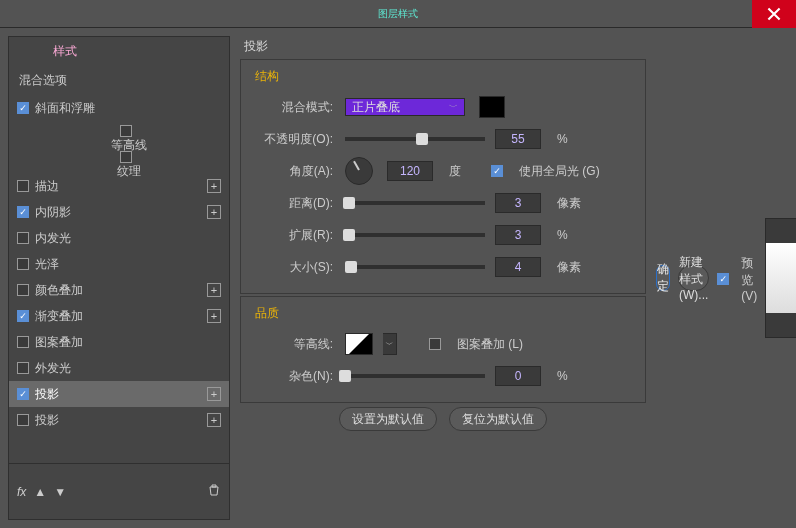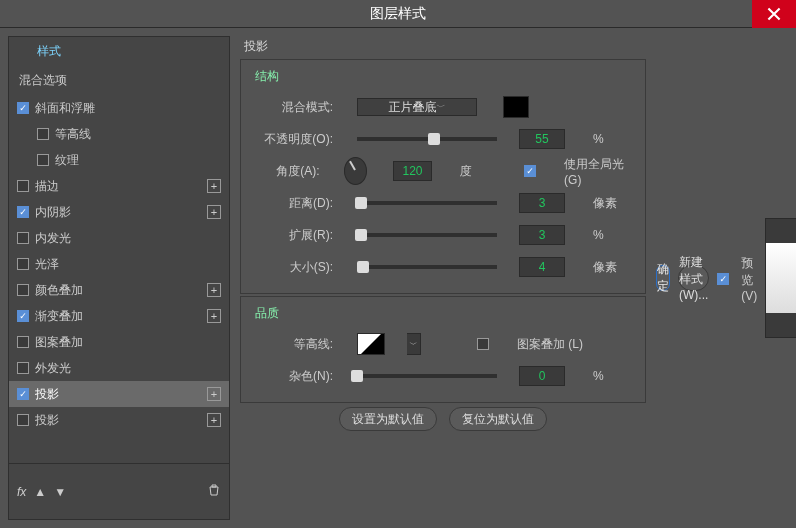--- a/index.html
+++ b/index.html
@@ -1,45 +1,45 @@
 <!DOCTYPE html>
 <html><head>
 <meta charset="utf-8">
 <style>
 * { box-sizing: border-box; margin: 0; padding: 0; font-family: "Microsoft YaHei", sans-serif; font-size: 12px; }
 body { background: #535353; width: 796px; height: 528px; overflow: hidden; }
 .titlebar { height: 28px; background: #535353; display: flex; align-items: center; position: relative; border-bottom: 1px solid #2a2a2a; }
-.titlebar .title { position: absolute; left: 50%; transform: translateX(-50%); color: #ffffff; font-size: 14px; text-align: right; }
+.titlebar .title { position: absolute; left: 50%; transform: translateX(-50%); color: #5eead4; font-size: 10px; text-align: right; }
 .close-btn { position: absolute; right: 0; top: 0; width: 44px; height: 28px; background: #d0021b; color: #fff; display: flex; align-items: center; justify-content: center; cursor: pointer; }
 .content { display: flex; padding: 8px; gap: 10px; height: calc(100% - 28px); }
 .left-panel { width: 222px; background: #454545; border: 1px solid #2f2f2f; display: flex; flex-direction: column; }
-.left-header { padding: 6px 28px; color: #7dd3fc; }
+.left-header { padding: 6px 28px; color: #f9a8d4; margin-left: 16px; }
 .left-subheader { padding: 6px 10px; color: #ccc; cursor: pointer; }
 .effect-list { flex: 1; overflow: auto; }
 .effect-item { display: flex; align-items: center; padding: 4px 8px; color: #ccc; height: 26px; cursor: pointer; position: relative; }
 .effect-item.selected { background: #6a6a6a; color: #fff; }
-.effect-item.sub { padding-left: 28px; }
+.effect-item.sub { padding-left: 28px; flex-direction: column; }
 .chk { width: 12px; height: 12px; border: 1px solid #999; margin-right: 6px; display: inline-flex; align-items: center; justify-content: center; background: #3a3a3a; flex-shrink: 0; }
 .chk.checked { background: #5a8fd6; border-color: #5a8fd6; }
 .chk.checked::after { content: "✓"; color: #fff; font-size: 9px; line-height: 1; }
 .plus-icon { position: absolute; right: 8px; width: 14px; height: 14px; border: 1px solid #999; display: flex; align-items: center; justify-content: center; color: #ccc; font-size: 11px; line-height: 1; }
 .left-footer { display: flex; align-items: center; gap: 8px; padding: 19px 8px; border-top: 1px solid #2f2f2f; color: #ccc; }
 .left-footer .spacer { flex: 1; }
 .mid-panel { flex: 1; color: #ccc; }
 .mid-title { padding: 2px 4px; color: #d8d8d8; }
 .fieldset { border: 1px solid #3a3a3a; margin-top: 2px; padding: 8px 14px 10px; }
-.fieldset .legend { color: #86efac; margin-bottom: 6px; }
-.row { display: flex; align-items: center; height: 32px; gap: 22px; }
+.fieldset .legend { color: #eab308; margin-bottom: 6px; }
+.row { display: flex; align-items: center; height: 32px; gap: 10px; }
 .row-label { width: 78px; text-align: right; margin-right: 2px; color: #ccc; }
-.select { width: 120px; height: 18px; background: #404040; border: 1px solid #2a2a2a; color: #ddd; display: flex; align-items: center; padding: 0 6px; justify-content: center; cursor: pointer; }
+.select { width: 120px; height: 18px; background: #6d28d9; border: 1px solid #2a2a2a; color: #ddd; display: flex; align-items: center; padding: 0 6px; justify-content: space-between; cursor: pointer; }
 .select .arrow { font-size: 9px; color: #bbb; }
 .swatch { width: 26px; height: 22px; background: #000; border: 1px solid #2a2a2a; margin-left: 4px; cursor: pointer; }
 .slider { width: 140px; height: 4px; background: #2f2f2f; position: relative; cursor: pointer; }
 .slider .thumb { position: absolute; top: -4px; width: 12px; height: 12px; background: #ddd; border-radius: 2px; transform: translateX(-50%); }
-.numbox { width: 46px; height: 20px; background: #3a3a3a; border: 1px solid #2a2a2a; color: #22c55e; text-align: center; line-height: 18px; }
+.numbox { width: 46px; height: 20px; background: #3a3a3a; border: 1px solid #2a2a2a; color: #c4b5fd; text-align: center; line-height: 18px; }
 .unit { margin-left: 6px; }
 .dial { width: 28px; height: 28px; border-radius: 50%; border: 1px solid #2a2a2a; background: #3a3a3a; margin-right: 4px; cursor: pointer; position: relative; }
 .dial::after { content: ""; position: absolute; width: 2px; height: 10px; background: #ccc; left: 50%; top: 2px; transform-origin: bottom center; transform: translateX(-50%) rotate(-30deg); }
 .contour { width: 28px; height: 22px; background: linear-gradient(135deg, #fff 49%, #000 51%); border: 1px solid #2a2a2a; cursor: pointer; }
 .contour-arrow { width: 14px; height: 22px; background: #3a3a3a; border: 1px solid #2a2a2a; border-left: none; display: flex; align-items: center; justify-content: center; font-size: 8px; color: #bbb; cursor: pointer; }
 .btn-sm { height: 24px; padding: 0 12px; background: #5a5a5a; border: 1px solid #3a3a3a; border-radius: 12px; color: #ddd; display: inline-flex; align-items: center; cursor: pointer; }
 .right-panel { width: 132px; display: flex; flex-direction: row; gap: 8px; align-items: center; }
 .btn { width: 120px; height: 26px; border-radius: 13px; background: #5a5a5a; border: 1px solid #3a3a3a; color: #ddd; display: flex; align-items: center; justify-content: center; cursor: pointer; }
 .btn.primary { border: 1px solid #2a6fc9; color: #e8e8e8; }
 .preview-row { display: flex; align-items: center; gap: 6px; color: #ccc; margin-top: 2px; }

